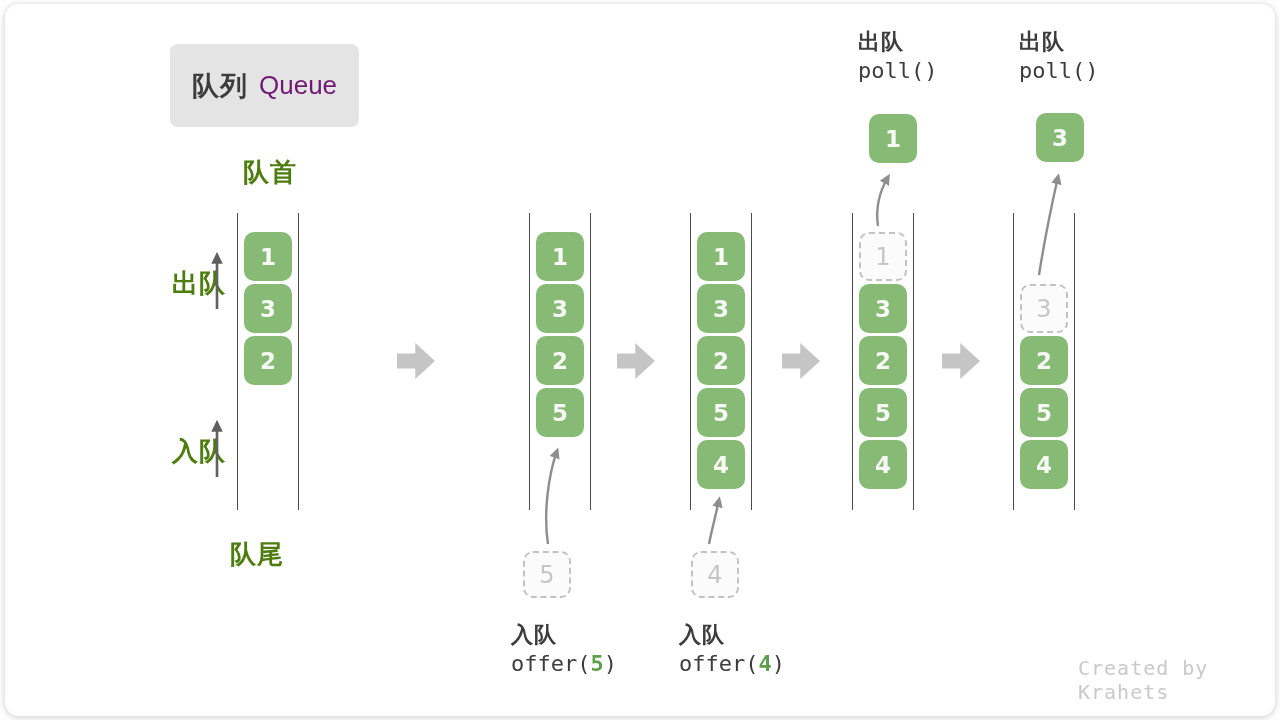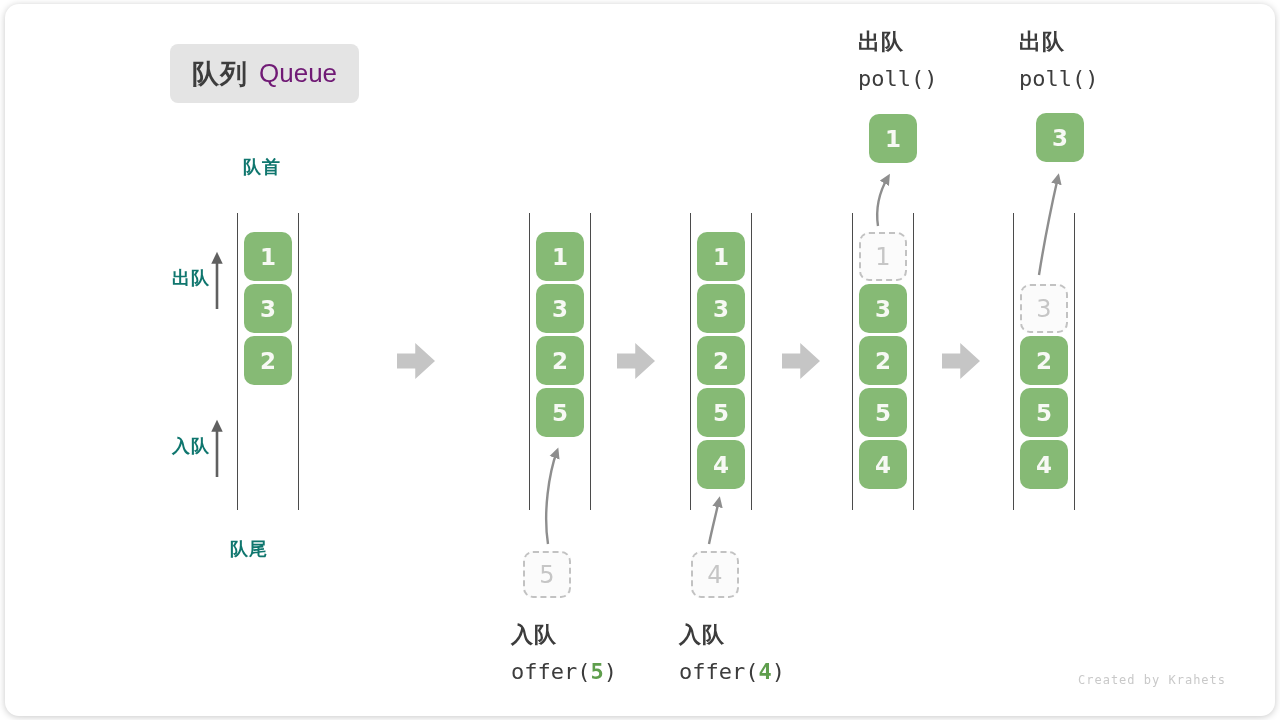--- a/index.html
+++ b/index.html
@@ -10,26 +10,26 @@
   }
   .card{
     position:absolute;left:5px;top:4px;width:1270px;height:712px;
     background:#ffffff;border-radius:14px;
     box-shadow:0 1px 7px rgba(0,0,0,0.22);
   }
   
   .badge{
     position:absolute;left:170px;top:44px;height:59px;
     background:#e4e4e4;border-radius:8px;
-    display:flex;align-items:center;padding:0 22px;gap:11px;
+    display:flex;align-items:center;padding:12px 22px;gap:11px;
   }
   .badge .zh{font-size:27px;font-weight:700;color:#3d3d3d;letter-spacing:1px;}
   .badge .en{font-size:26px;font-weight:400;color:#701a75;}
   
-  .cjk{position:absolute;font-weight:700;font-size:18px;color:#0f766e;letter-spacing:1px;}
+  .cjk{position:absolute;font-weight:700;font-size:26px;color:#4d7c0f;letter-spacing:1px;}
   
   .queue-col{
     position:absolute;top:213px;width:62px;height:297px;box-sizing:border-box;
     border-left:1.5px solid #4b4b4b;border-right:1.5px solid #4b4b4b;
   }
   .cell{
     position:absolute;left:6px;width:48px;height:49px;border-radius:10px;
     display:flex;align-items:center;justify-content:center;
     font-family:"DejaVu Sans",sans-serif;font-size:23px;font-weight:700;
   }
@@ -43,28 +43,28 @@
   
   .block-arrow{
     position:absolute;top:343px;width:38px;height:36px;background:#c5c5c5;
     clip-path:polygon(0 29%,48% 29%,48% 0,100% 50%,48% 100%,48% 71%,0 71%);
   }
   
   .anno{position:absolute;color:#3c3c3c;}
   .anno .zh{font-weight:700;font-size:22px;letter-spacing:1px;}
   .anno .code{
     font-family:"DejaVu Sans Mono","Liberation Mono",monospace;
-    font-size:22px;margin-top:9px;font-weight:400;
+    font-size:22px;margin-top:1px;font-weight:400;
   }
   .anno .arg{color:#5f9e4d;font-weight:700;}
   .overlay{position:absolute;left:0;top:0;pointer-events:none;}
   .watermark{
-    position:absolute;left:1078px;top:673px;
+    position:absolute;left:1078px;top:656px;
     font-family:"DejaVu Sans Mono","Liberation Mono",monospace;
-    font-size:12px;color:#c9c9c9;letter-spacing:1px;
+    font-size:20px;color:#c9c9c9;letter-spacing:1px;
   }
 </style>
 </head>
 <body>
 
 <div id="canvas">
   <div class="card"></div>
 
   <div class="badge">
     <span class="zh">队列</span>

